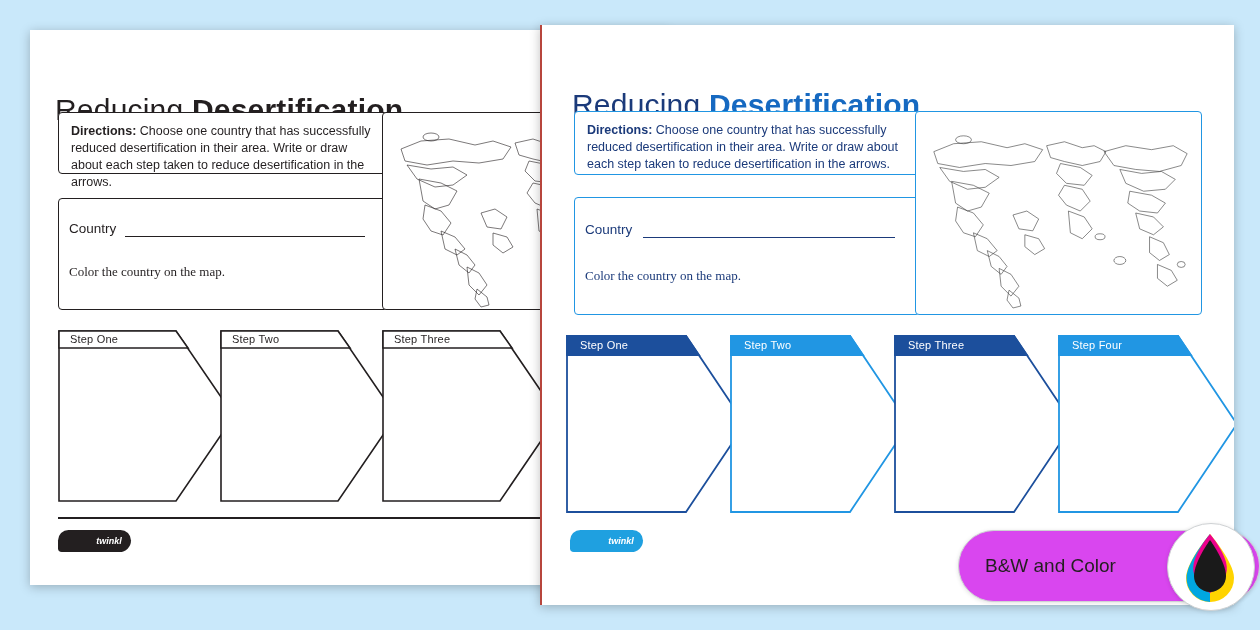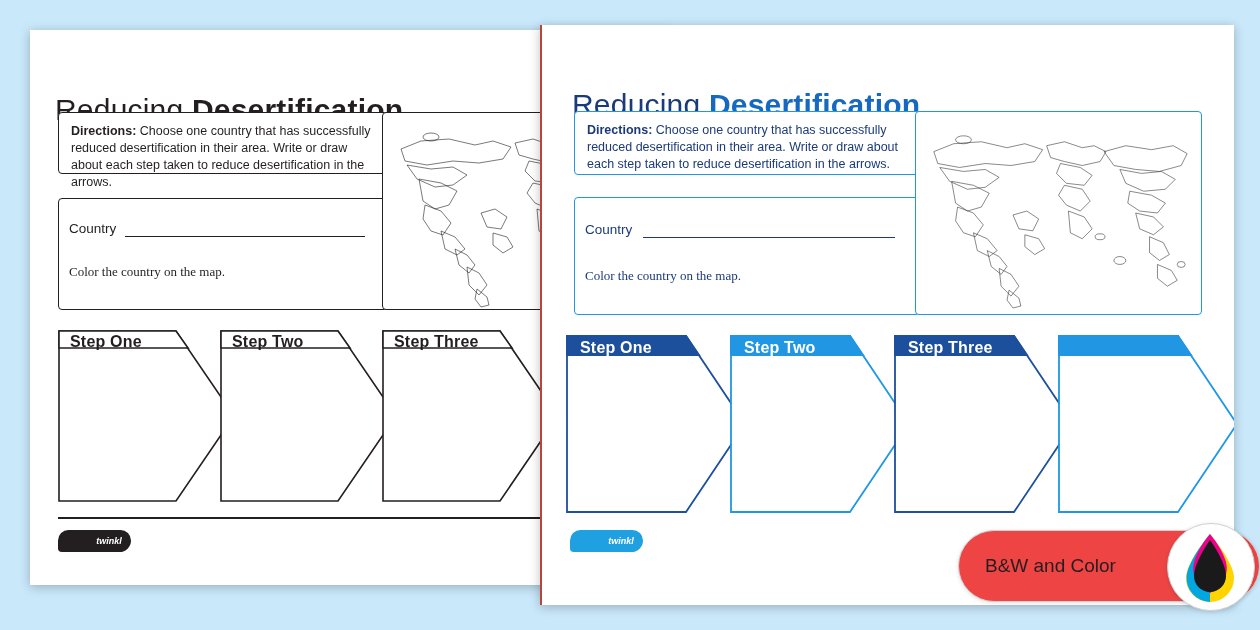--- a/index.html
+++ b/index.html
@@ -97,22 +97,22 @@
   .map-box { overflow: hidden; }
   .map-box svg { display: block; }
 
   
   .arrow {
     position: absolute;
   }
   .arrow svg { display: block; overflow: visible; }
   .step-label {
     position: absolute;
-    font-size: 16px;
-    font-weight: 700;
+    font-size: 11px;
+    font-weight: 400;
     white-space: nowrap;
     letter-spacing: .2px;
   }
   .bw .step-label { color: #231f20; }
   .color .step-label { color: #ffffff; }
 
   
   .footer-rule {
     position: absolute;
     height: 0;
@@ -137,21 +137,21 @@
   .twinkl.bwlogo { background: #231f20; }
   .twinkl.colorlogo { background: #1fa0e0; }
 
   
   .badge {
     position: absolute;
     right: 0px;
     bottom: 28px;
     width: 300px;
     height: 70px;
-    background: #ef4444;
+    background: #d946ef;
     border: 1.5px solid #cfd2d4;
     border-radius: 36px;
     display: flex;
     align-items: center;
     box-shadow: 0 1px 4px rgba(0,0,0,.12);
   }
   .badge-text {
     flex: 1;
     text-align: left;
     padding-left: 26px;
@@ -320,21 +320,21 @@
       <path d="M1 1 L120 1 L133 20 L1 20 Z" fill="#1c4f9c" stroke="#1c4f9c" stroke-width="1.8"></path>
     </svg>
     <span class="step-label" style="left:14px; top:4px;">Step Three</span>
   </div>
 
   <div class="arrow" style="left:516px; top:310px;">
     <svg width="180" height="178" viewBox="0 0 180 178">
       <path d="M1 1 L120 1 L179 89 L120 177 L1 177 Z" fill="#ffffff" stroke="#2196e3" stroke-width="1.8"></path>
       <path d="M1 1 L120 1 L133 20 L1 20 Z" fill="#2196e3" stroke="#2196e3" stroke-width="1.8"></path>
     </svg>
-    <span class="step-label" style="left:14px; top:20px;margin-left:36px;">Step Four</span>
+    <span class="step-label" style="left:14px; top:4px;">Step Four</span>
   </div>
 
   <div class="twinkl colorlogo" style="left:28px; top:505px;">
     <span>twinkl</span>
   </div>
 </div>
 
 <div class="badge">
   <div class="badge-text">B&amp;W and Color</div>
   <div class="badge-circle">

